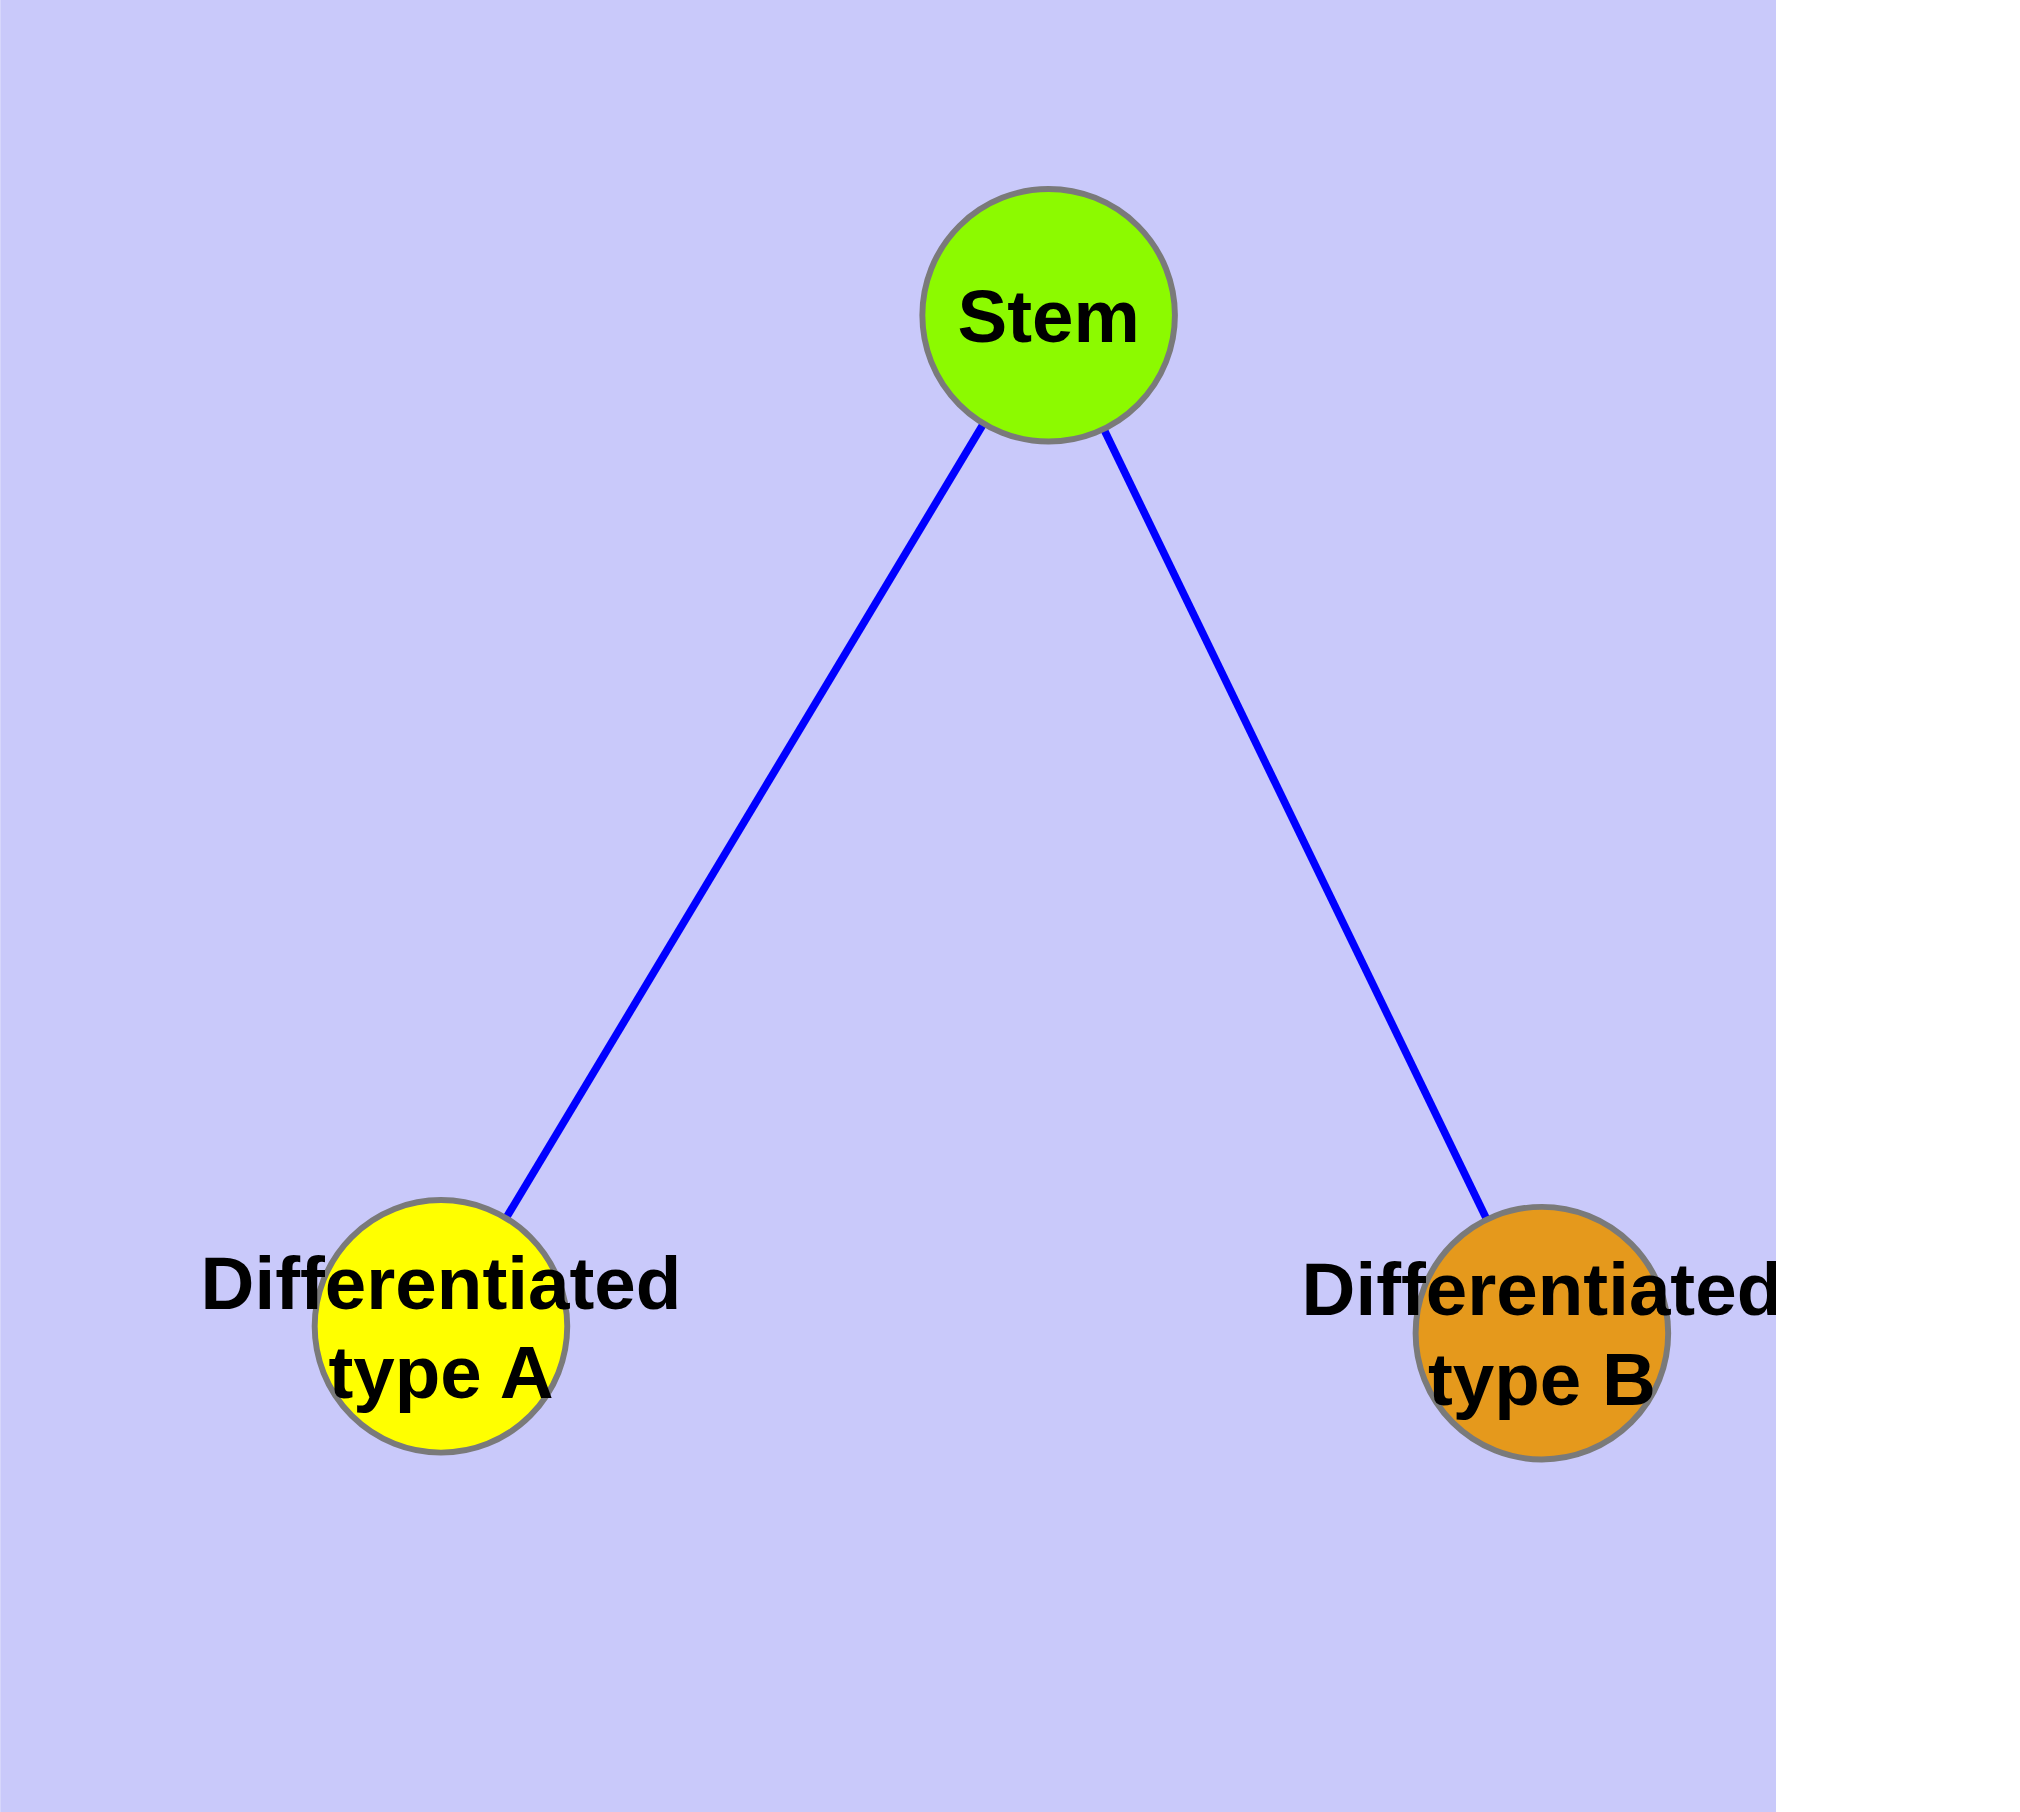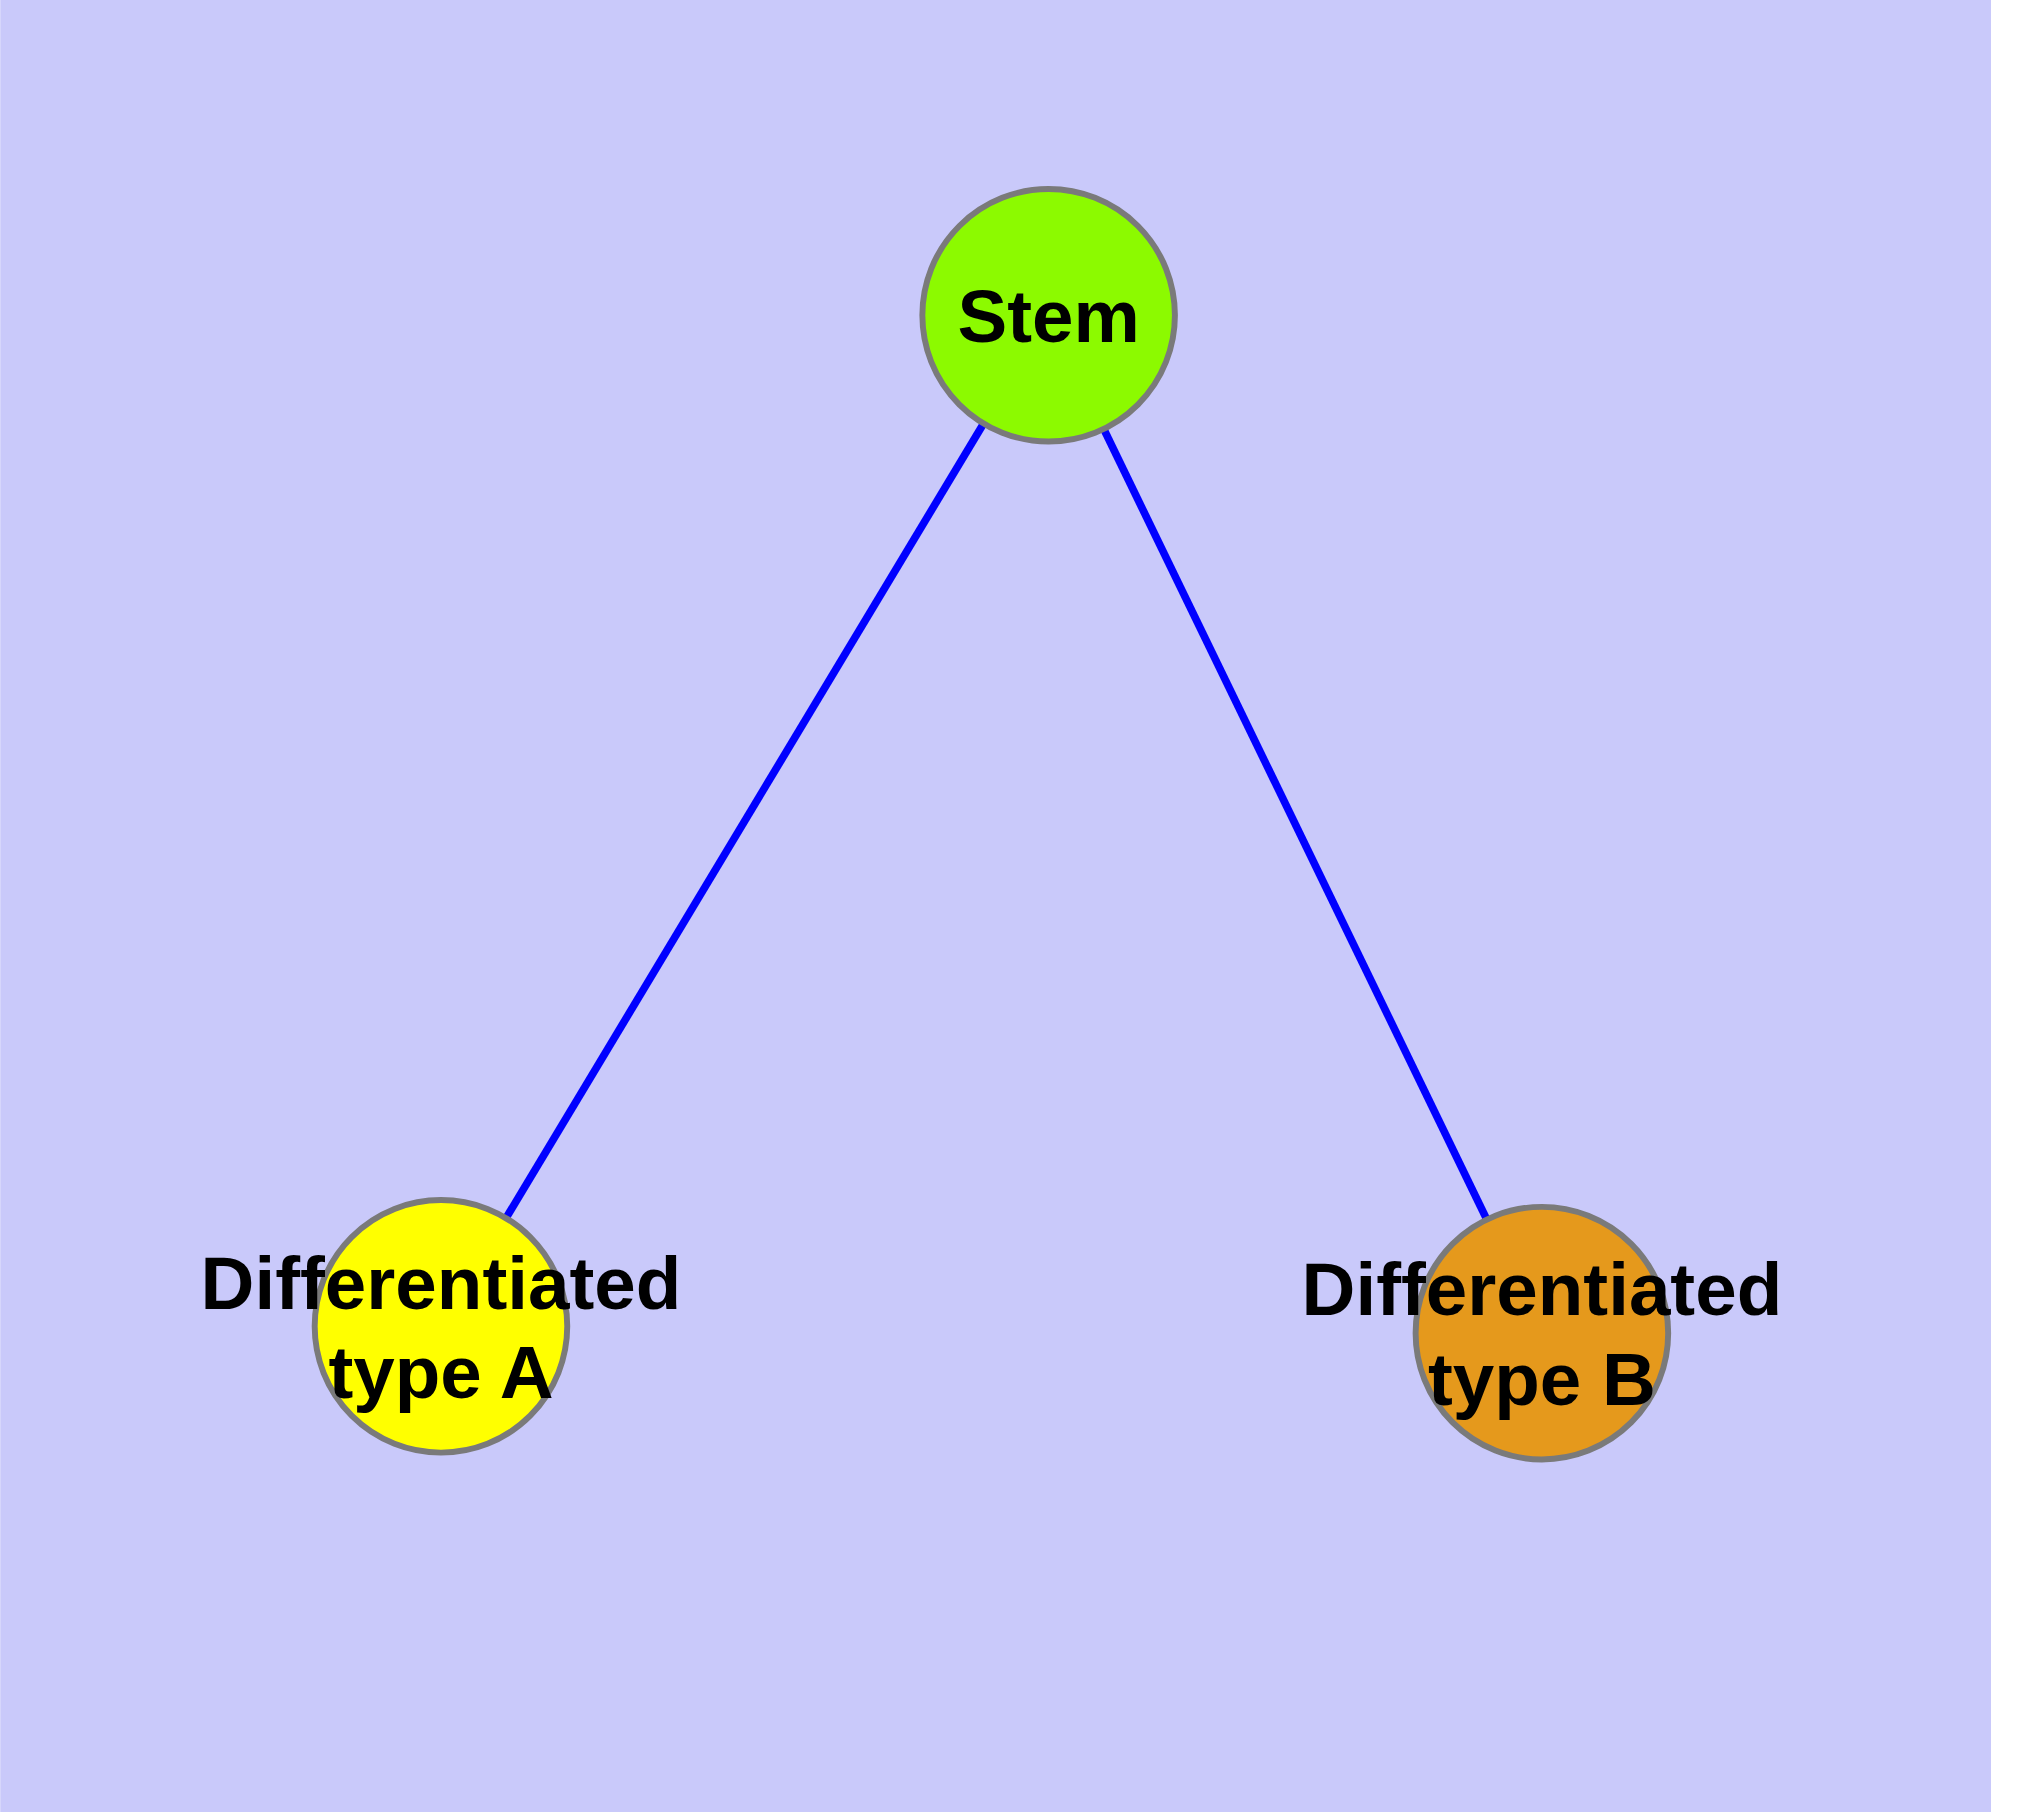--- a/index.html
+++ b/index.html
@@ -2,21 +2,21 @@
 <html style="font-size:13.6px"><head>
 <meta charset="utf-8">
 <style>
   html, body {
     margin: 0;
     padding: 0;
     background: #ffffff;
   }
   .screen {
     position: relative;
-    width: 1991px;
+    width: 1776px;
     height: 1812px;
     overflow: hidden;
     font-family: "Liberation Sans", sans-serif;
   }
   svg.graph {
     position: absolute;
     left: 0;
     top: 0;
     display: block;
   }

